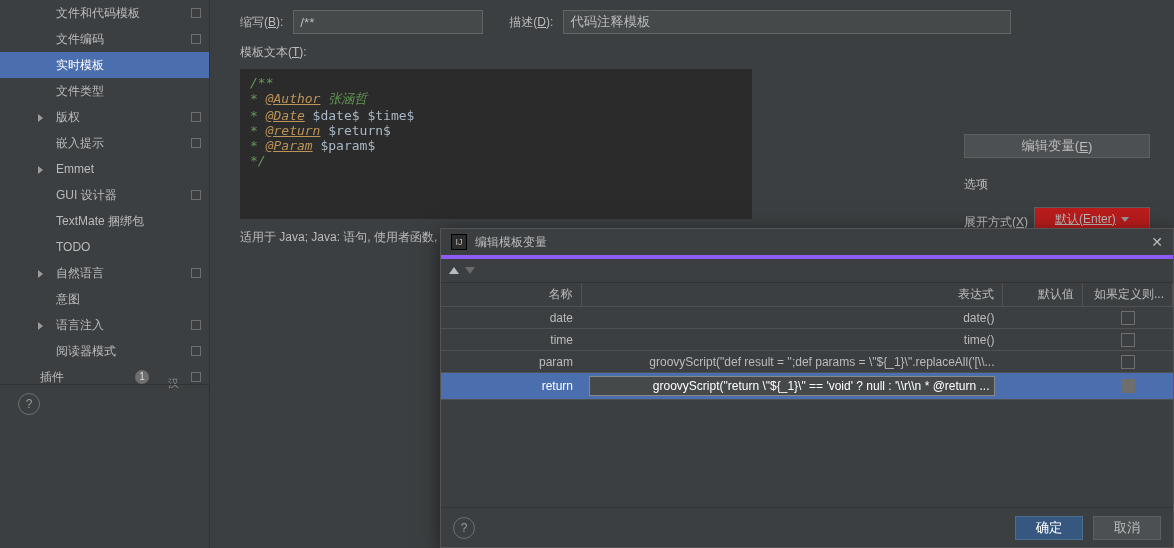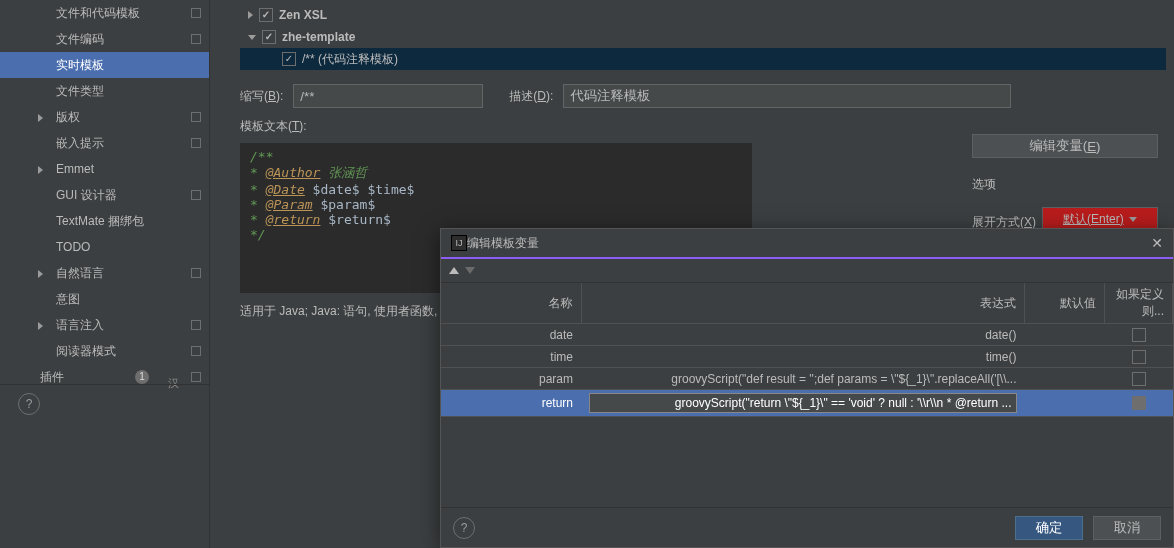--- a/index.html
+++ b/index.html
@@ -140,21 +140,21 @@
 .code-area .scrollbar {
   position: absolute; right: 0; top: 0; width: 12px; height: 100%;
   background: #3c3f41;
 }
 .c-green{color:#629755;font-style:italic;}
 .c-doc{color:#bc9458;font-style:italic;text-decoration:underline;}
 .c-var{color:#a9b7c6;}
 
 .right-panel {
   position: absolute;
-  right: 16px;
+  right: 24px;
   top: 134px;
   width: 186px;
 }
 .btn {
   background: #4c5052;
   border: 1px solid #5e6060;
   color: #bbbbbb;
   height: 24px;
   padding: 0 10px;
   display: inline-flex;
@@ -181,22 +181,23 @@
   width: 734px;
   height: 320px;
   background: #3c3f41;
   border: 1px solid #555;
   box-shadow: 0 4px 20px rgba(0,0,0,.5);
 }
 .dlg-title {
   height: 30px;
   display: flex; align-items: center;
   padding: 0 10px;
-  border-bottom: 2px solid #8b5cf6;
+  border-bottom: 4px solid #8b5cf6;
   color:#bbbbbb;
+  gap:8px;
 }
 .dlg-title .icon {
   width:16px;height:16px;background:#2d2d2d;border:1px solid #000;
   display:flex;align-items:center;justify-content:center;color:#bbb;font-size:9px;
 }
 .dlg-title .close {
   margin-left:auto;color:#bbb;cursor:pointer;font-size:14px;
 }
 .dlg-toolbar {
   height:24px;display:flex;align-items:center;gap:6px;padding:0 8px;
@@ -254,54 +255,38 @@
   <div class="sidebar-item"><span>意图</span></div>
   <div class="sidebar-item"><span class="chev"></span><span>语言注入</span><span class="marker"></span></div>
   <div class="sidebar-item"><span>阅读器模式</span><span class="marker"></span></div>
   <div class="sidebar-item" style="padding-left:40px"><span>插件</span><span class="badge-num">1</span><span style="position:absolute;right:30px;top:6px;color:#888;font-size:11px;">汉</span><span class="marker"></span></div>
   <div class="sidebar-footer">
     <div class="help-circle">?</div>
   </div>
 </div>
 
 <div class="main">
-  <div class="tree">
-    <div class="tree-row bold" style="padding-left:8px">
-        <span class="chevr"></span>
-        <span class="chk on"></span>
-        <span>Zen XSL</span>
-      </div>
-    <div class="tree-row bold" style="padding-left:8px">
-        <span class="chevd"></span>
-        <span class="chk on"></span>
-        <span>zhe-template</span>
-      </div>
-    <div class="tree-row selected" style="padding-left:42px">
-        <span class="chk on"></span>
-        <span>/** (代码注释模板)</span>
-      </div>
-  </div>
 
   <div class="form-row">
     <span class="lbl"><span>缩写(</span><span class="underline">B</span><span>):</span></span>
     <input class="inpt" style="max-width: 190px;" value="/**">
     <span class="lbl" style="margin-left:16px"><span>描述(</span><span class="underline">D</span><span>):</span></span>
     <input class="inpt" style="max-width: 448px;" value="代码注释模板">
   </div>
 
   <div class="form-row">
     <span class="lbl"><span>模板文本(</span><span class="underline">T</span><span>):</span></span>
   </div>
 
   <div class="code-area" style="width:524px">
     <div><span class="c-green">/**</span></div>
     <div><span class="c-green"> * </span><span class="c-doc">@Author</span><span class="c-green"> 张涵哲</span></div>
     <div><span class="c-green"> * </span><span class="c-doc">@Date</span><span class="c-var"> $date$ $time$</span></div>
+    <div><span class="c-green"> * </span><span class="c-doc">@return</span><span class="c-var"> $return$</span></div>
     <div><span class="c-green"> * </span><span class="c-doc">@Param</span><span class="c-var"> $param$</span></div>
-    <div><span class="c-green"> * </span><span class="c-doc">@return</span><span class="c-var"> $return$</span></div>
     <div><span class="c-green"> */</span></div>
     <div class="scrollbar"></div>
   </div>
 
   <div class="right-panel">
     <button class="btn wide">
         <span>编辑变量(</span>
         <span class="underline">E</span>
         <span>)</span>
       </button>
@@ -330,21 +315,21 @@
   <div class="dlg-toolbar">
     <span class="tri-up"></span>
     <span class="tri-dn"></span>
   </div>
   <table class="table">
     <thead>
         <tr>
       <th style="width:140px">名称</th>
       <th>表达式</th>
       <th style="width:80px">默认值</th>
-      <th style="width:68px">如果定义则...</th>
+      <th style="width:90px">如果定义则...</th>
     </tr>
       </thead>
     <tbody>
       <tr>
           <td>date</td>
           <td>date()</td>
           <td></td>
           <td style="text-align:center">
             <span class="ckcell"></span>
           </td>

